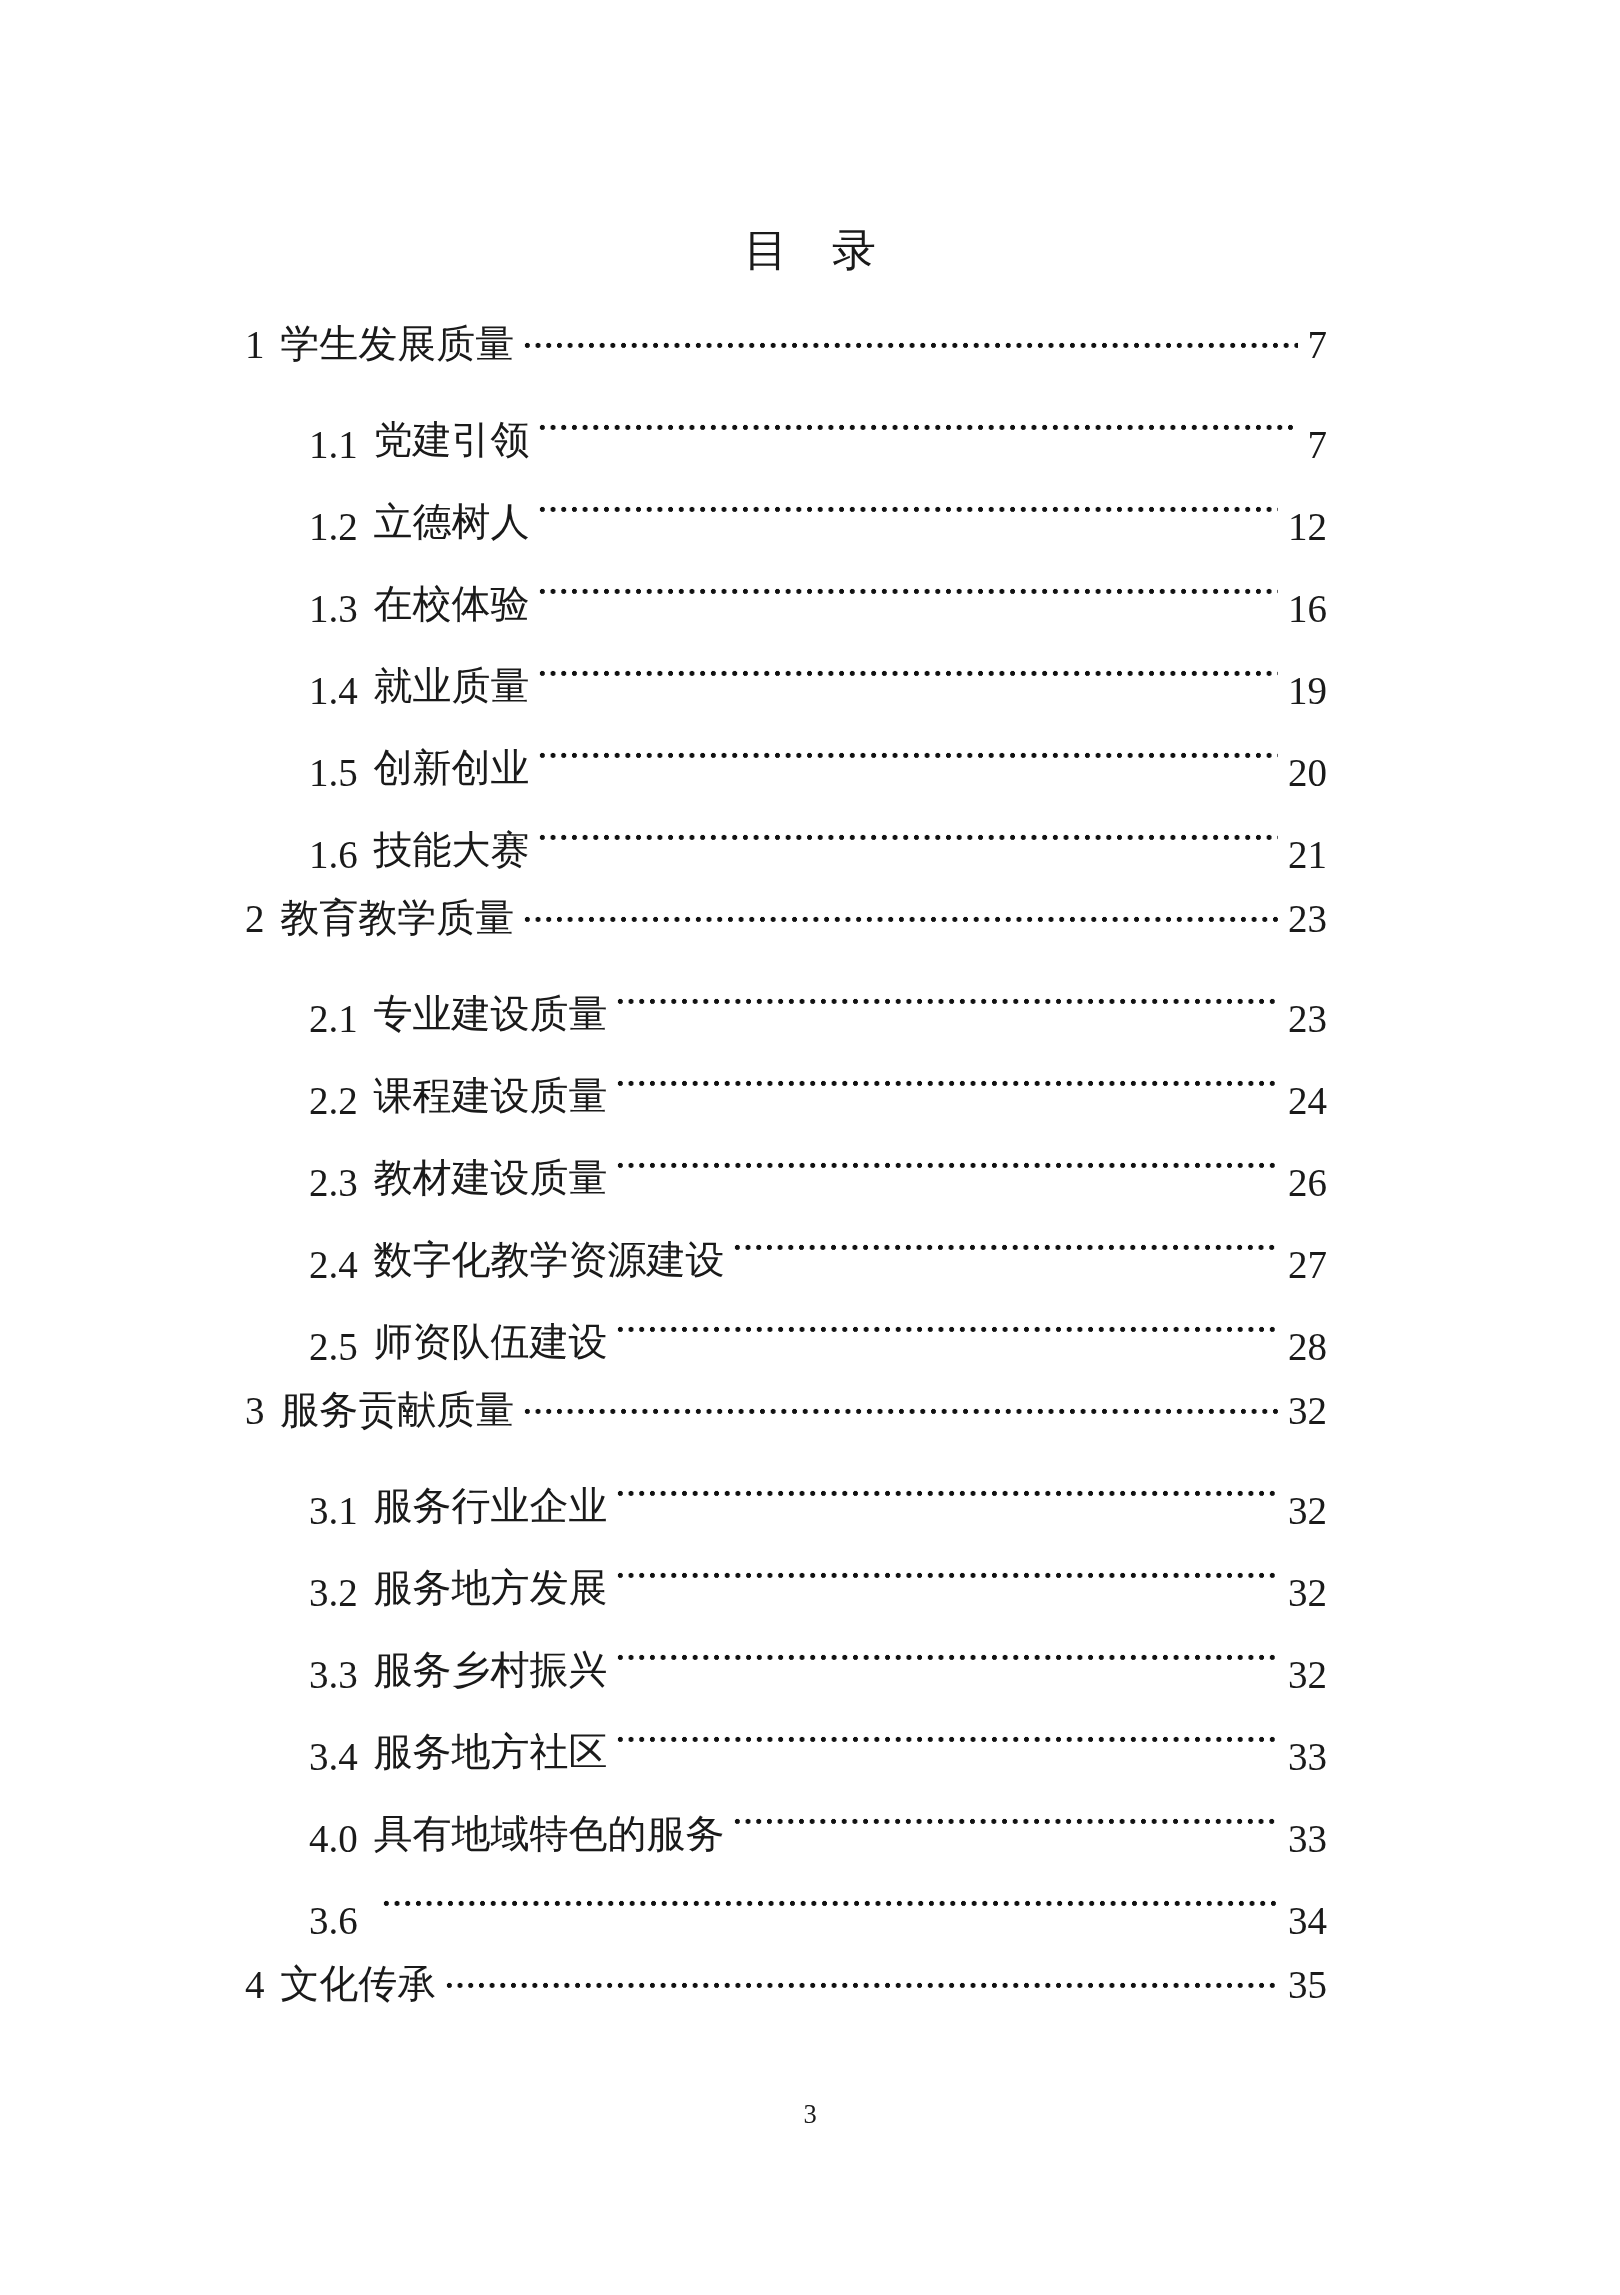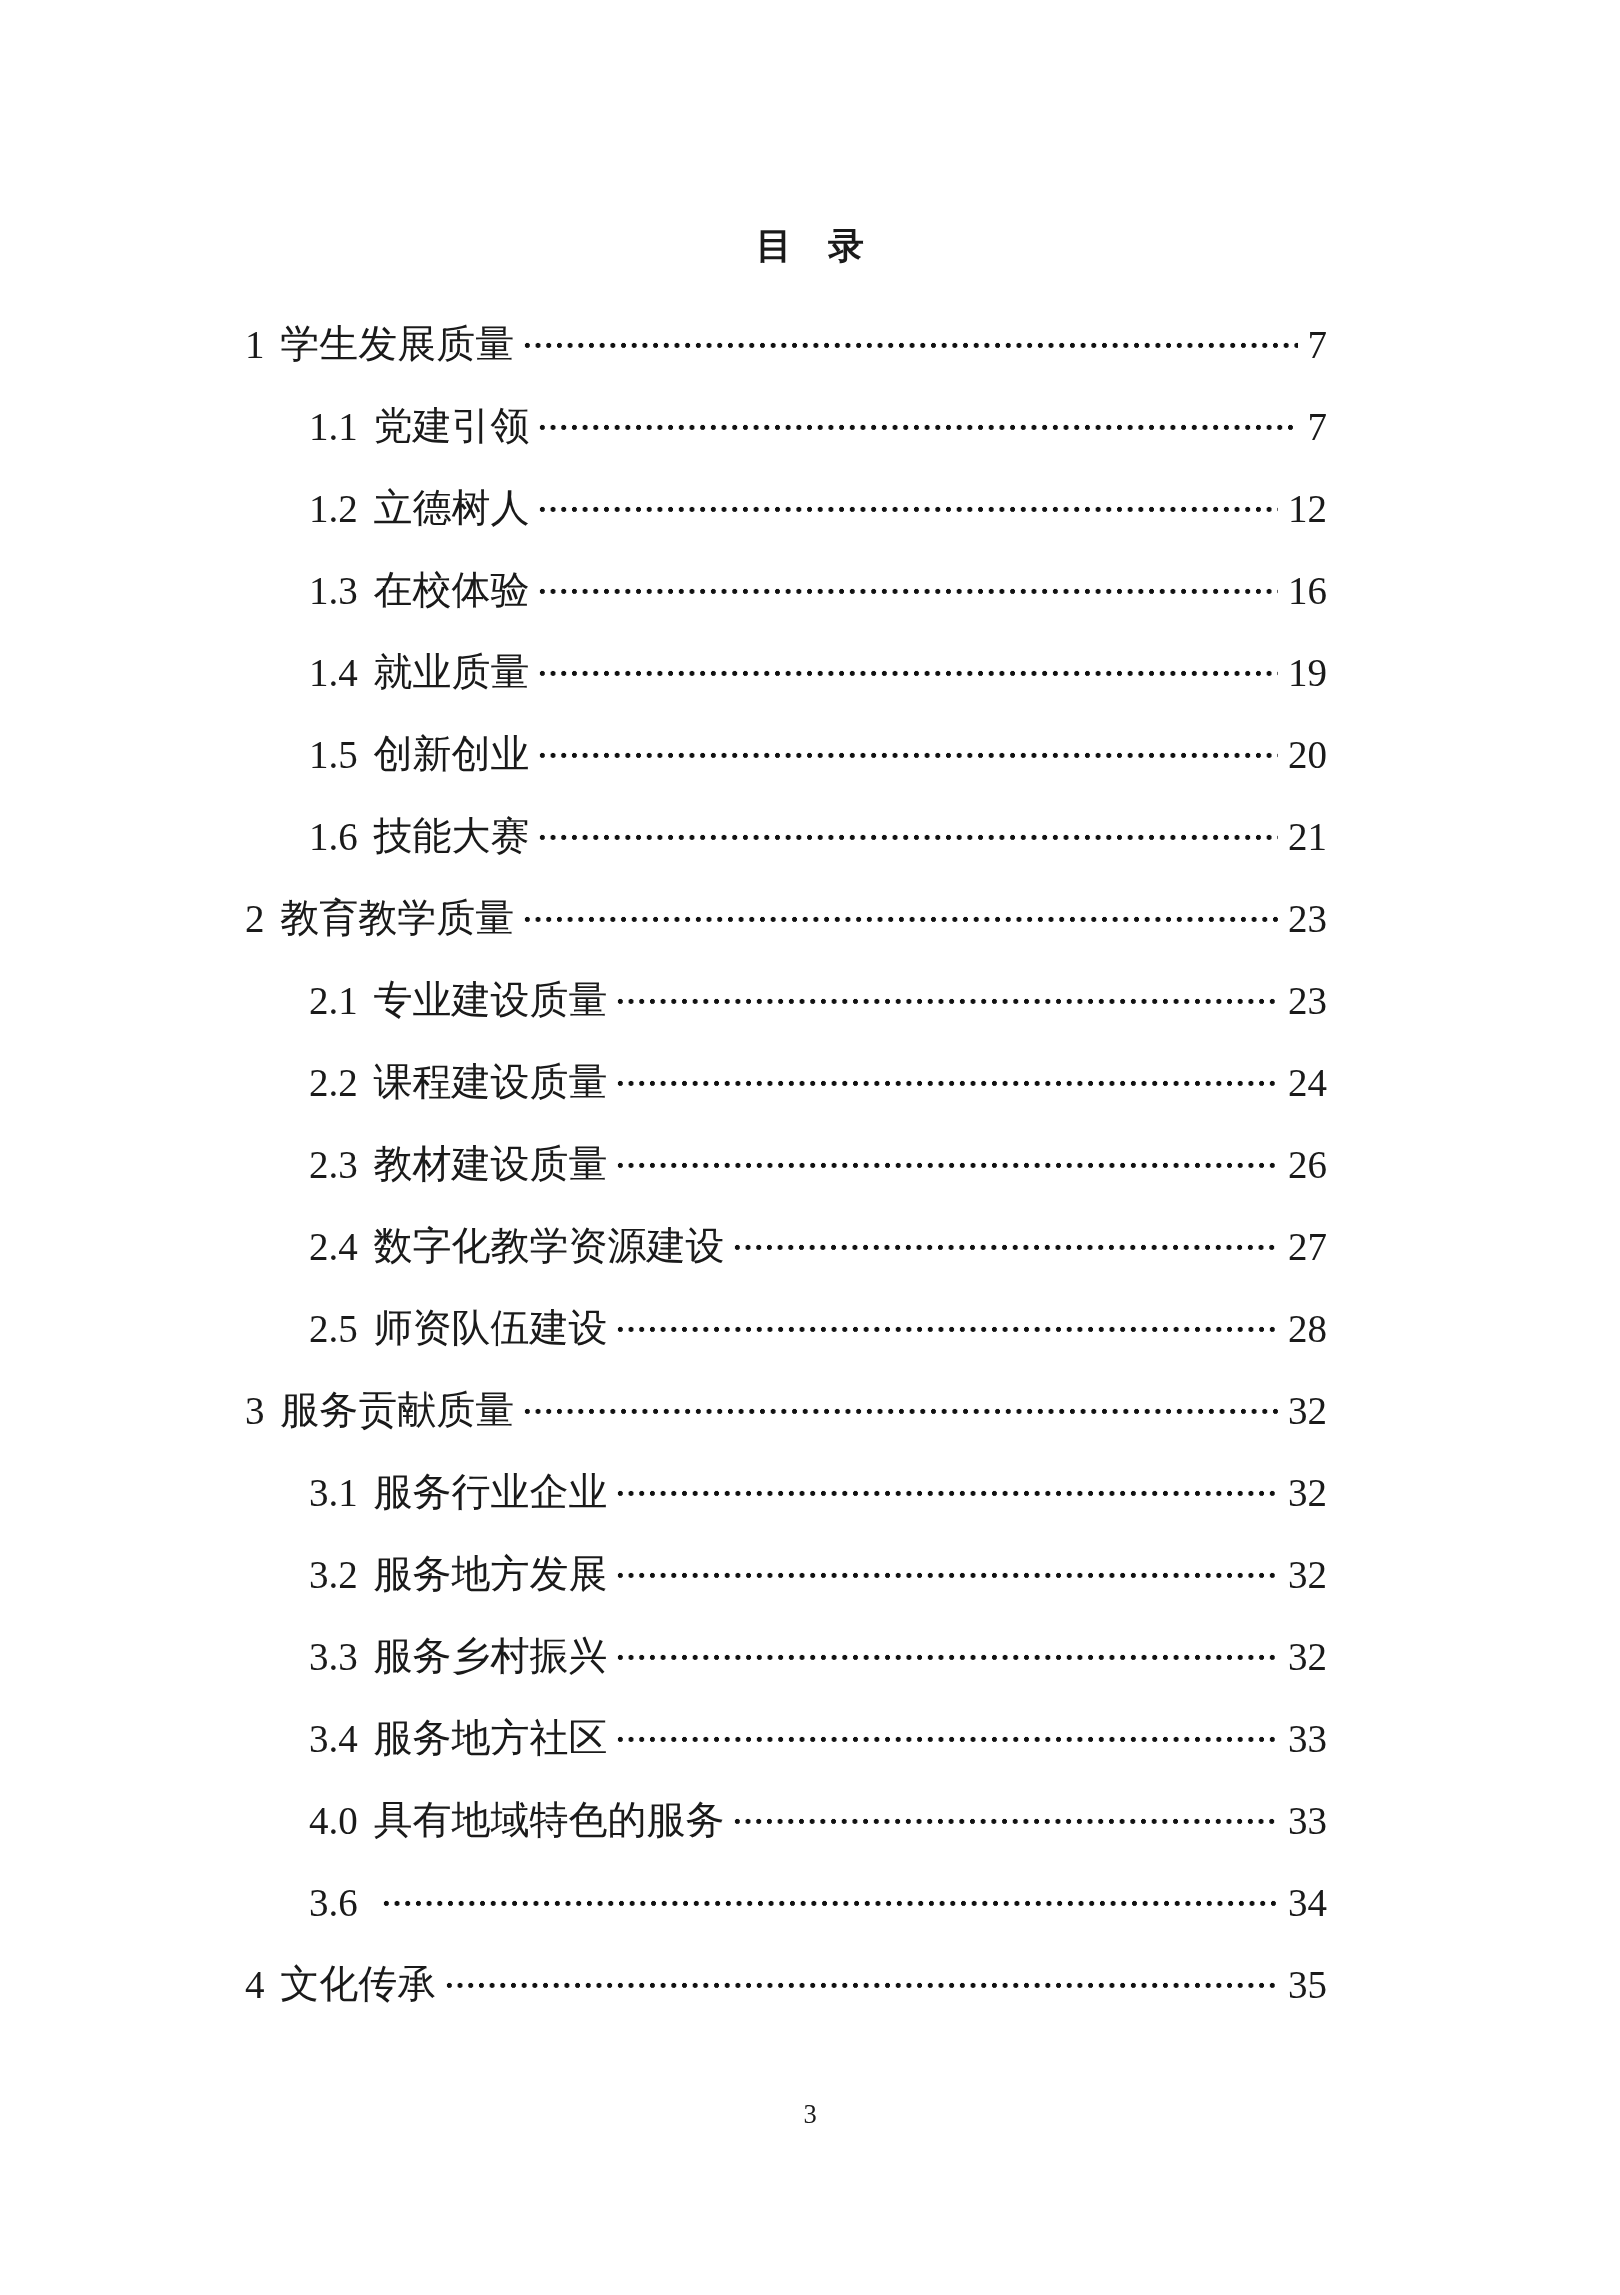--- a/index.html
+++ b/index.html
@@ -16,39 +16,40 @@
     font-family: "Liberation Serif", "DejaVu Serif", serif;
     overflow: hidden;
   }
   .title {
     position: absolute;
     top: 225px;
     left: 0;
     width: 100%;
     margin: 0;
     text-align: center;
-    font-size: 36px;
-    font-weight: bold;
+    font-size: 44px;
+    font-weight: normal;
     line-height: 1.2;
     white-space: pre;
   }
   .toc {
     position: absolute;
     top: 303px;
     left: 245px;
     width: 1082px;
     font-size: 39px;
   }
   .row {
     height: 82px;
     display: flex;
     align-items: center;
   }
   .row.lvl2 {
     padding-left: 64px;
+    align-items: flex-end;
   }
   .num {
     margin-right: 15.7px;
     white-space: pre;
   }
   .lbl {
     white-space: pre;
   }
   .leader {
     flex: 1 1 auto;

